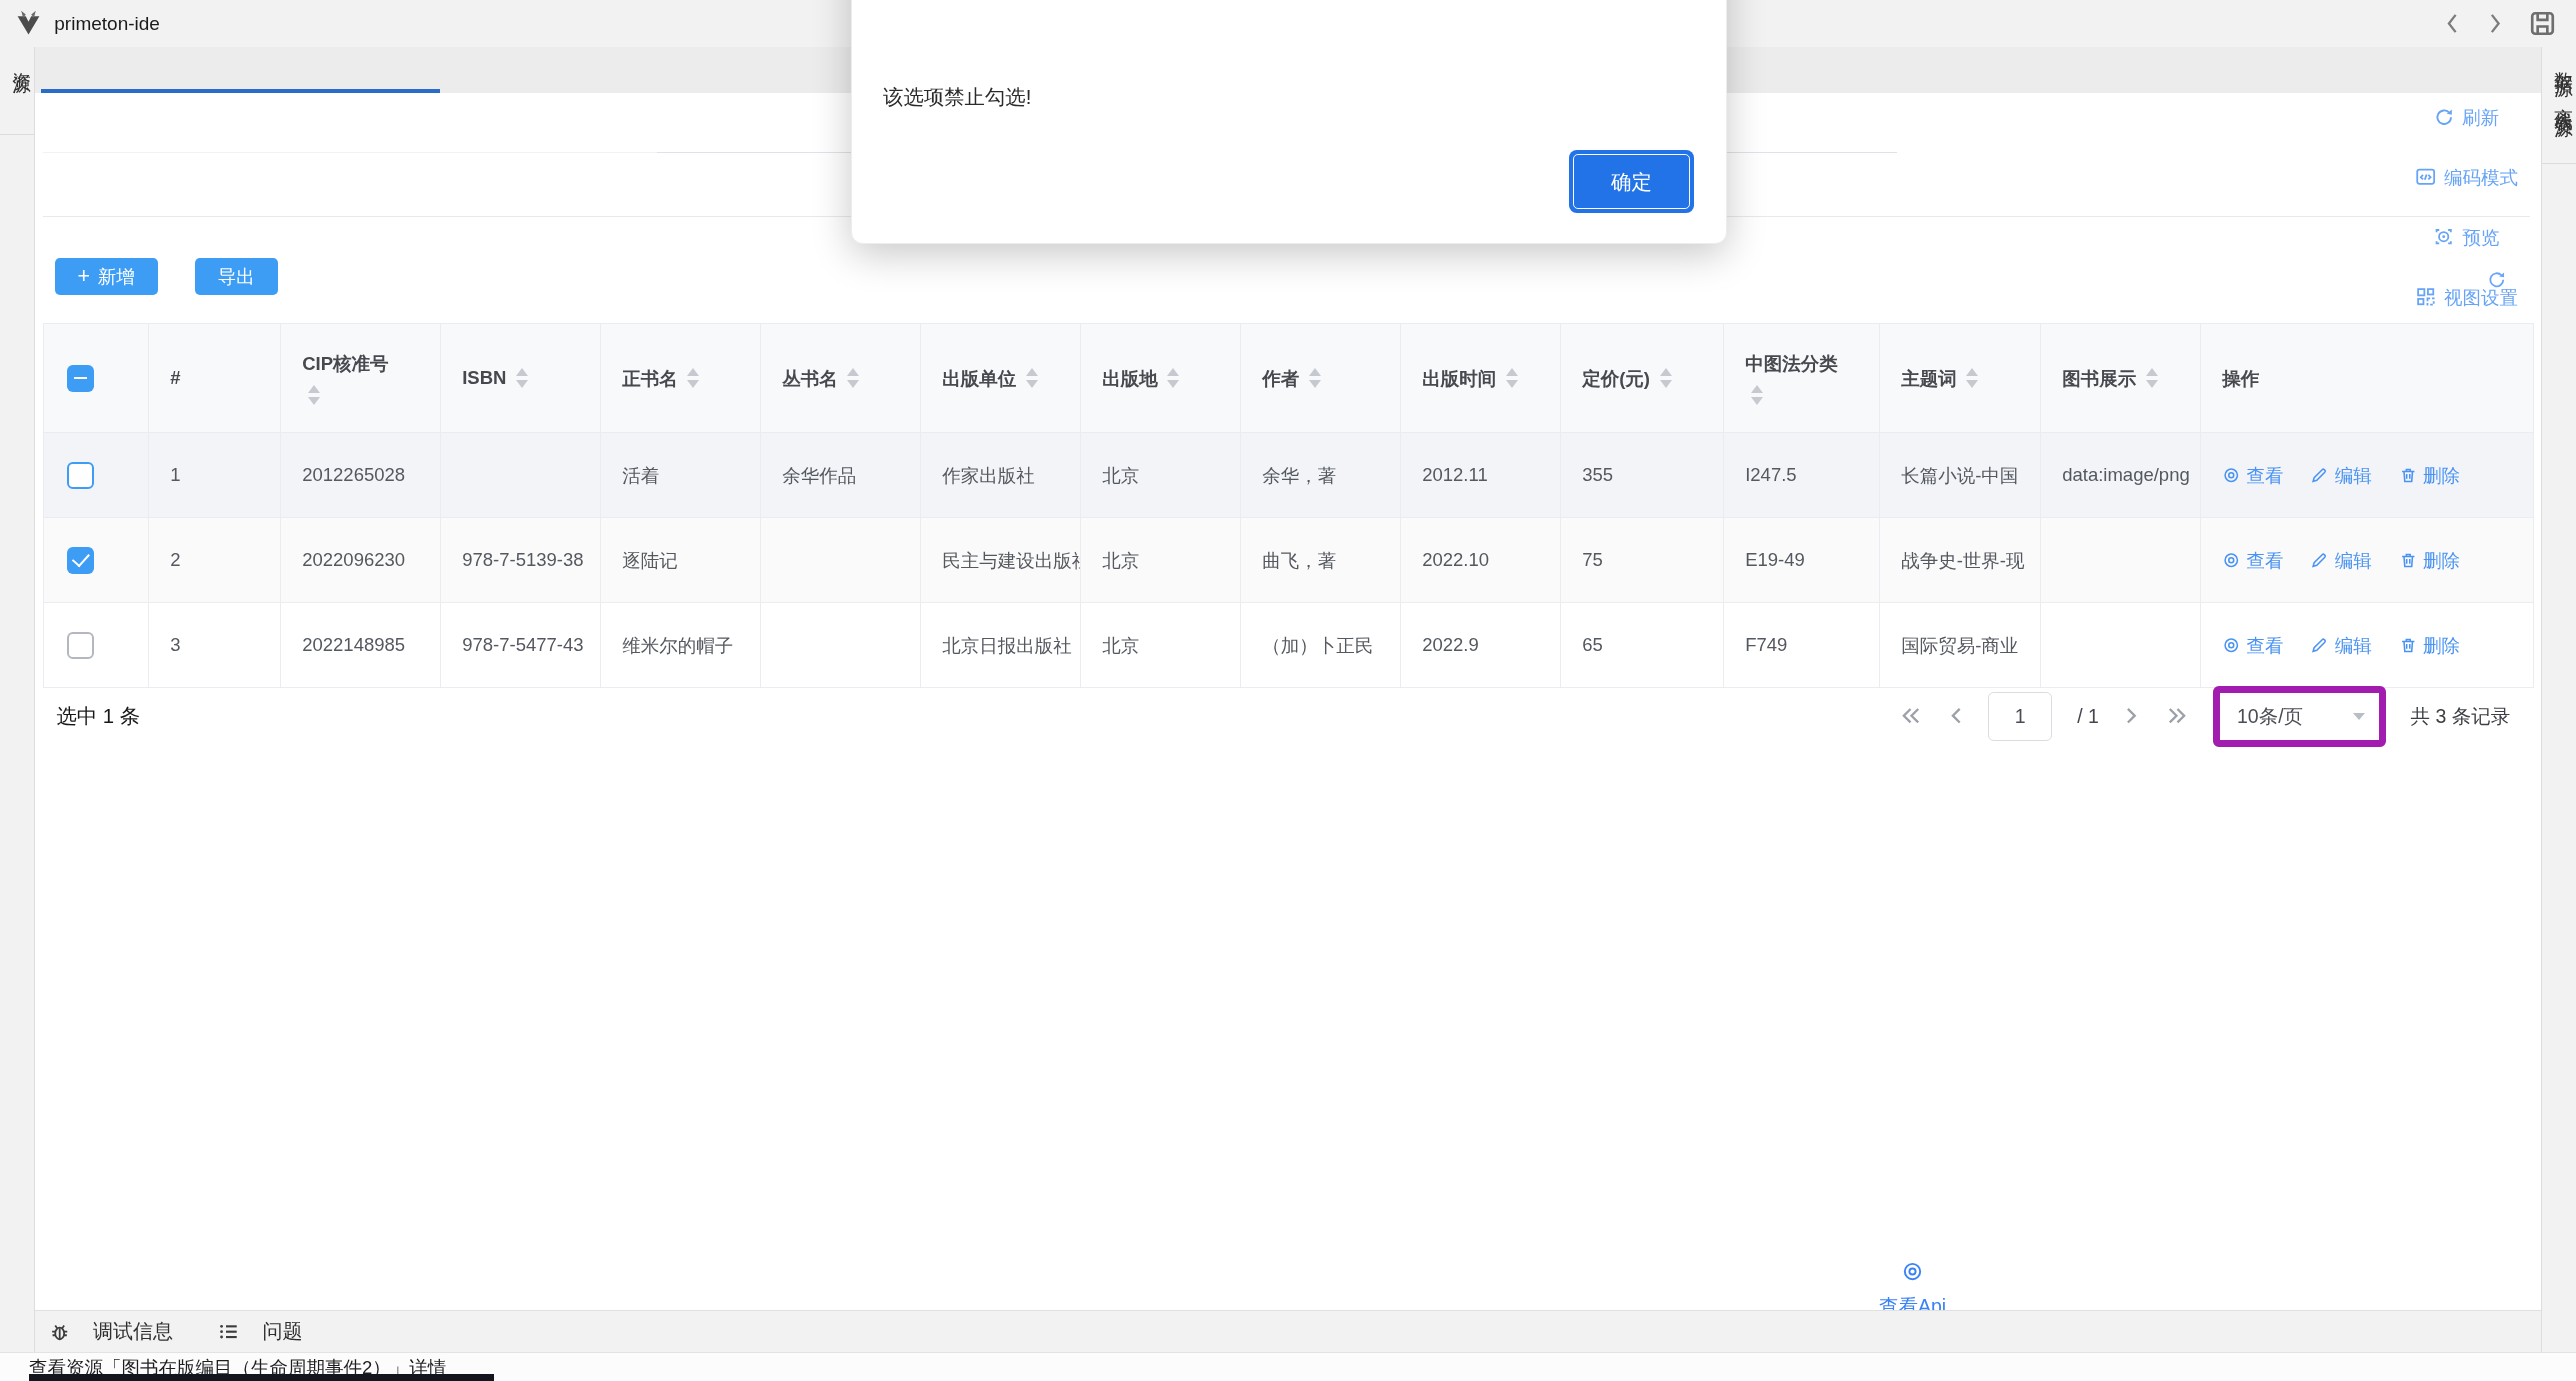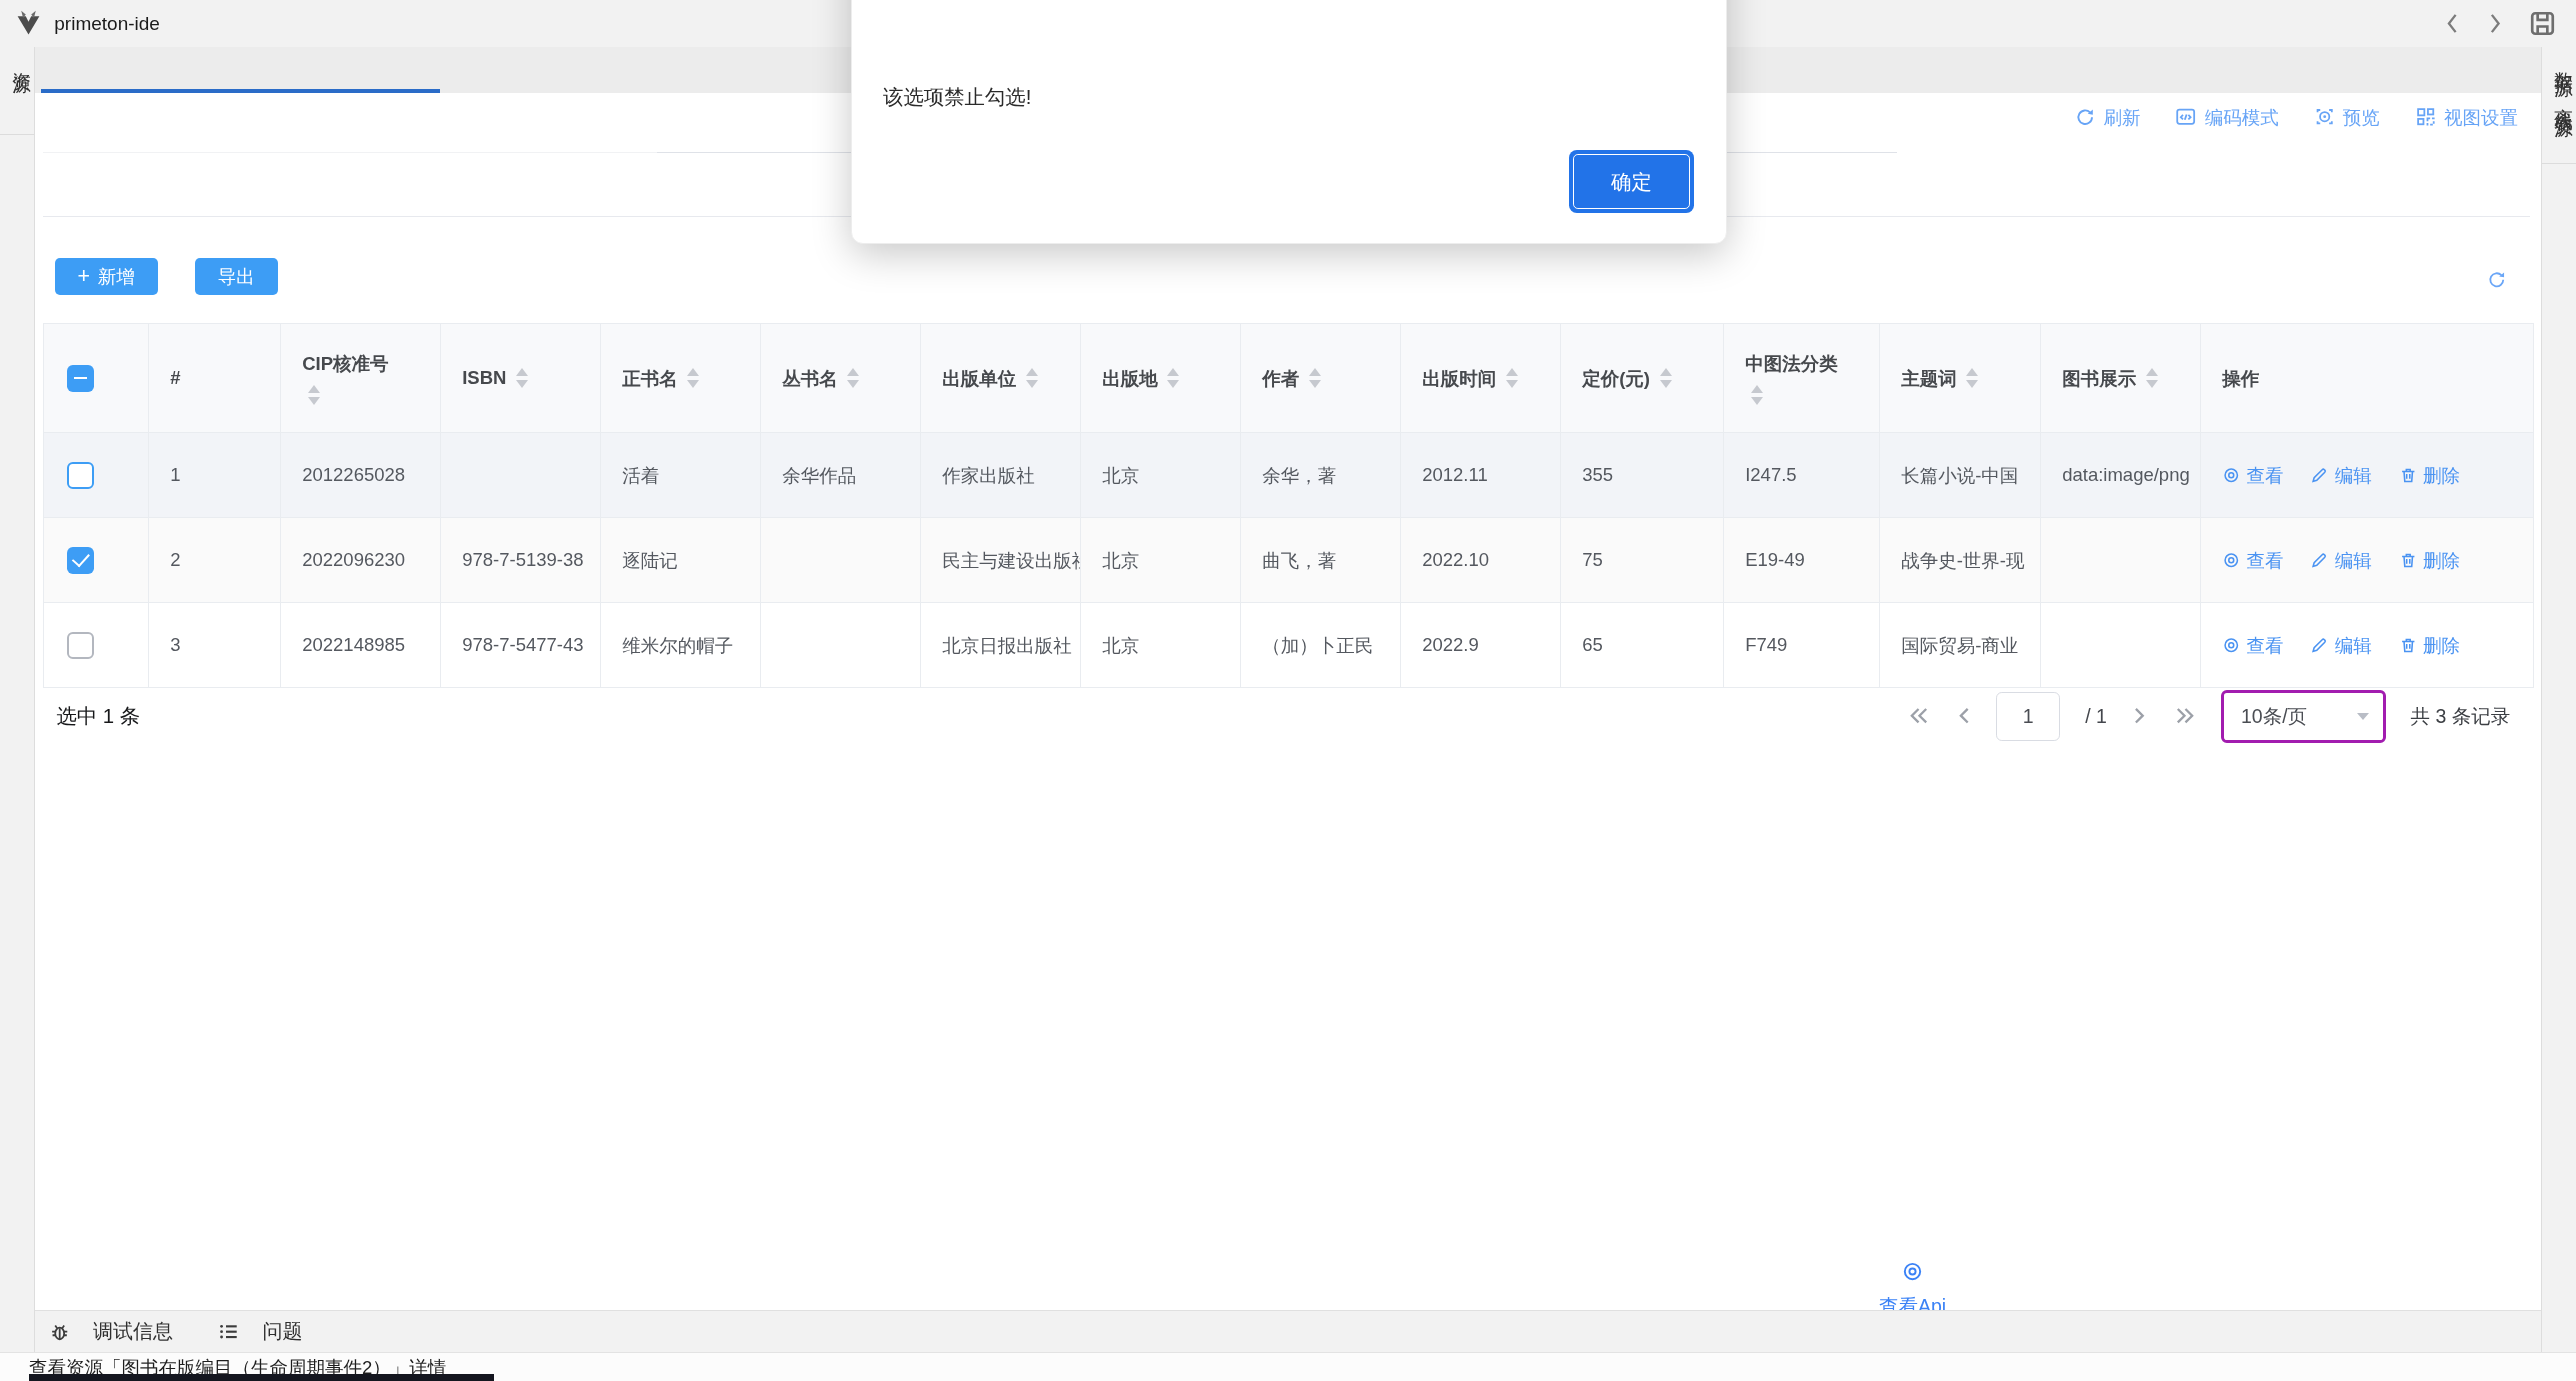--- a/index.html
+++ b/index.html
@@ -27,21 +27,21 @@
           border-bottom:1px solid #e0e0e0;box-sizing:border-box;}
   .tab{position:absolute;left:5.8px;top:1.9px;width:399px;height:40px;background:#fff;display:flex;
        align-items:center;padding:0 11.7px;box-sizing:border-box;}
   .tab-title{font-size:18.5px;color:#303030;margin-left:9.7px;white-space:nowrap;overflow:hidden;}
   .tab-close{margin-left:auto;font-size:21.4px;color:#6f6f6f;line-height:1;cursor:pointer;}
   .tab-underline{position:absolute;left:5.8px;top:42px;width:399px;height:4.9px;background:#2a6cc8;}
 
   
   .editor{position:absolute;left:35px;top:93px;width:2506px;height:1217px;background:#fff;}
 
-  .view-toolbar{position:absolute;right:23px;top:11.7px;display:flex;gap:35px;align-items:center;color:#67a4f6;}
+  .view-toolbar{position:absolute;right:23px;top:11.7px;display:flex;gap:35px;align-items:center;color:#67a4f6;flex-direction:column;}
   .vt-item{display:flex;align-items:center;gap:7.8px;font-size:18.5px;cursor:pointer;}
   .vt-item svg{display:block;}
 
   .hline{position:absolute;height:1px;}
   .hline.l1a{left:7.8px;top:59px;width:614px;background:#f1f2f4;}
   .hline.l1b{left:622px;top:59px;width:1240px;background:#dfe2e8;}
   .hline.l2{left:7.8px;top:123px;width:2487px;background:#e7e9ee;}
 
   .btn-row{position:absolute;left:19.5px;top:165px;display:flex;gap:37px;}
   .btn{height:37px;border-radius:4.9px;background:#3d9df5;color:#fff;font-size:18.5px;border:none;
@@ -82,21 +82,21 @@
 
   
   .table-footer{position:absolute;left:7.8px;top:595px;width:2487px;height:56px;display:flex;
                 align-items:center;justify-content:space-between;}
   .sel-count{font-size:20.4px;color:#17181a;margin-left:13.6px;}
   .pager{display:flex;align-items:center;gap:25px;margin-right:19.5px;color:#9ca0a8;font-size:19.5px;}
   .pg-btn{cursor:pointer;display:flex;align-items:center;}
   .pg-input{width:62px;height:47px;border:1px solid #d9dce3;border-radius:5.8px;display:flex;align-items:center;
             justify-content:center;font-size:19.5px;color:#4a4d53;background:#fff;}
   .pg-of{color:#44474d;}
-  .pg-size{width:128px;height:47px;border:3px solid #a21caf;border-radius:5.8px;display:flex;align-items:center;
+  .pg-size{width:128px;height:47px;border:7px solid #a21caf;border-radius:5.8px;display:flex;align-items:center;
            justify-content:space-between;padding:0 13.6px 0 17.5px;font-size:19.5px;color:#4a4d53;background:#fff;cursor:pointer;}
   .caret{width:0;height:0;border-left:6.8px solid transparent;border-right:6.8px solid transparent;border-top:7.8px solid #b9bdc6;}
   .pg-total{color:#3c3f44;}
 
   .api-link{position:absolute;left:1844px;top:1167px;display:flex;align-items:center;gap:9.7px;
             color:#3b82f6;font-size:19.5px;cursor:pointer;flex-direction:column;}
 
   
   .panel-bar{position:absolute;left:35px;top:1310px;width:2506px;height:42px;background:#f2f2f2;
              border-top:1px solid #e0e0e0;display:flex;align-items:center;gap:45px;padding-left:13.6px;box-sizing:border-box;}

